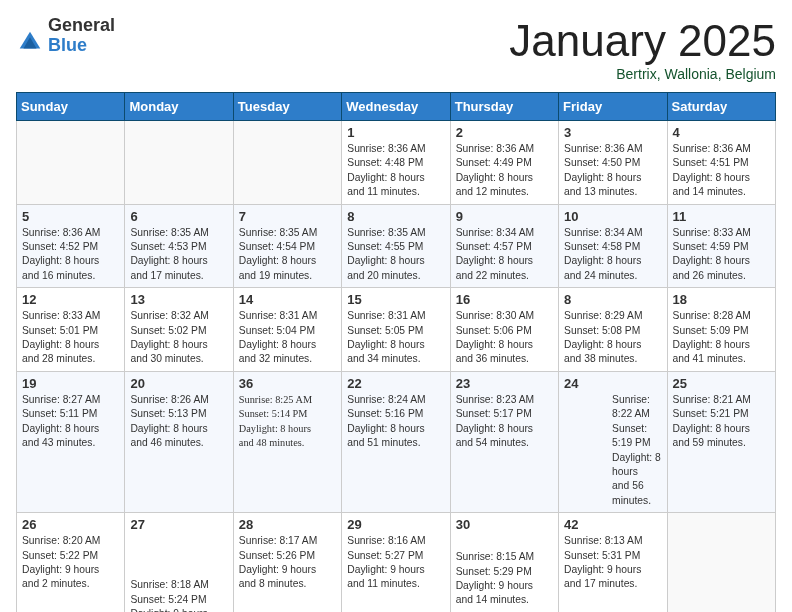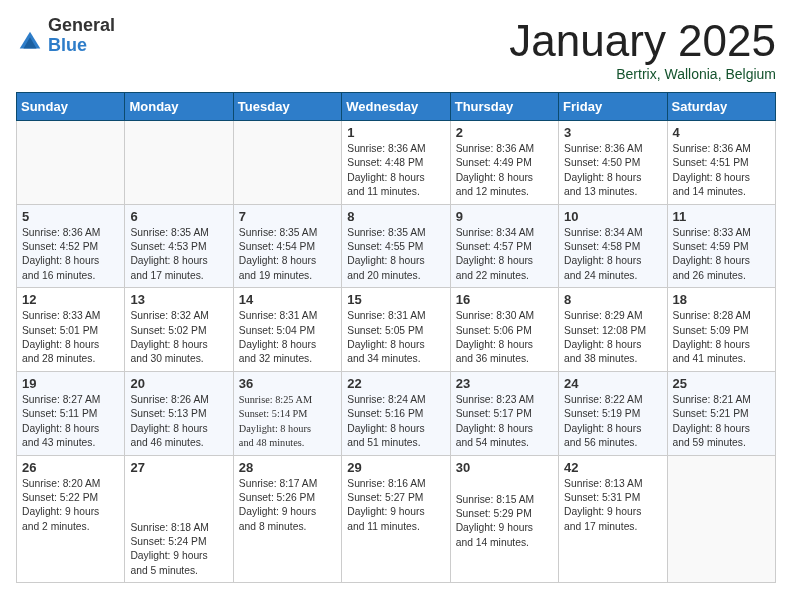--- a/index.html
+++ b/index.html
@@ -245,21 +245,21 @@
         <td>
           <span class="day-num">16</span>
           <div class="day-info" style="white-space: pre-line;">Sunrise: 8:30 AM
 Sunset: 5:06 PM
 Daylight: 8 hours
 and 36 minutes.</div>
         </td>
         <td>
           <span class="day-num">8</span>
           <div class="day-info" style="white-space: pre-line;">Sunrise: 8:29 AM
-Sunset: 12:08 PM
+Sunset: 5:08 PM
 Daylight: 8 hours
 and 38 minutes.</div>
         </td>
         <td>
           <span class="day-num">18</span>
           <div class="day-info" style="white-space: pre-line;">Sunrise: 8:28 AM
 Sunset: 5:09 PM
 Daylight: 8 hours
 and 41 minutes.</div>
         </td>
@@ -295,21 +295,21 @@
         </td>
         <td>
           <span class="day-num">23</span>
           <div class="day-info" style="white-space: pre-line;">Sunrise: 8:23 AM
 Sunset: 5:17 PM
 Daylight: 8 hours
 and 54 minutes.</div>
         </td>
         <td>
           <span class="day-num">24</span>
-          <div class="day-info" style="white-space: pre-line;">Sunrise: 8:22 AM
+          <div class="day-info" style="white-space: pre-line; margin-left: 48px;">Sunrise: 8:22 AM
 Sunset: 5:19 PM
 Daylight: 8 hours
 and 56 minutes.</div>
         </td>
         <td>
           <span class="day-num">25</span>
           <div class="day-info" style="white-space: pre-line;">Sunrise: 8:21 AM
 Sunset: 5:21 PM
 Daylight: 8 hours
 and 59 minutes.</div>

